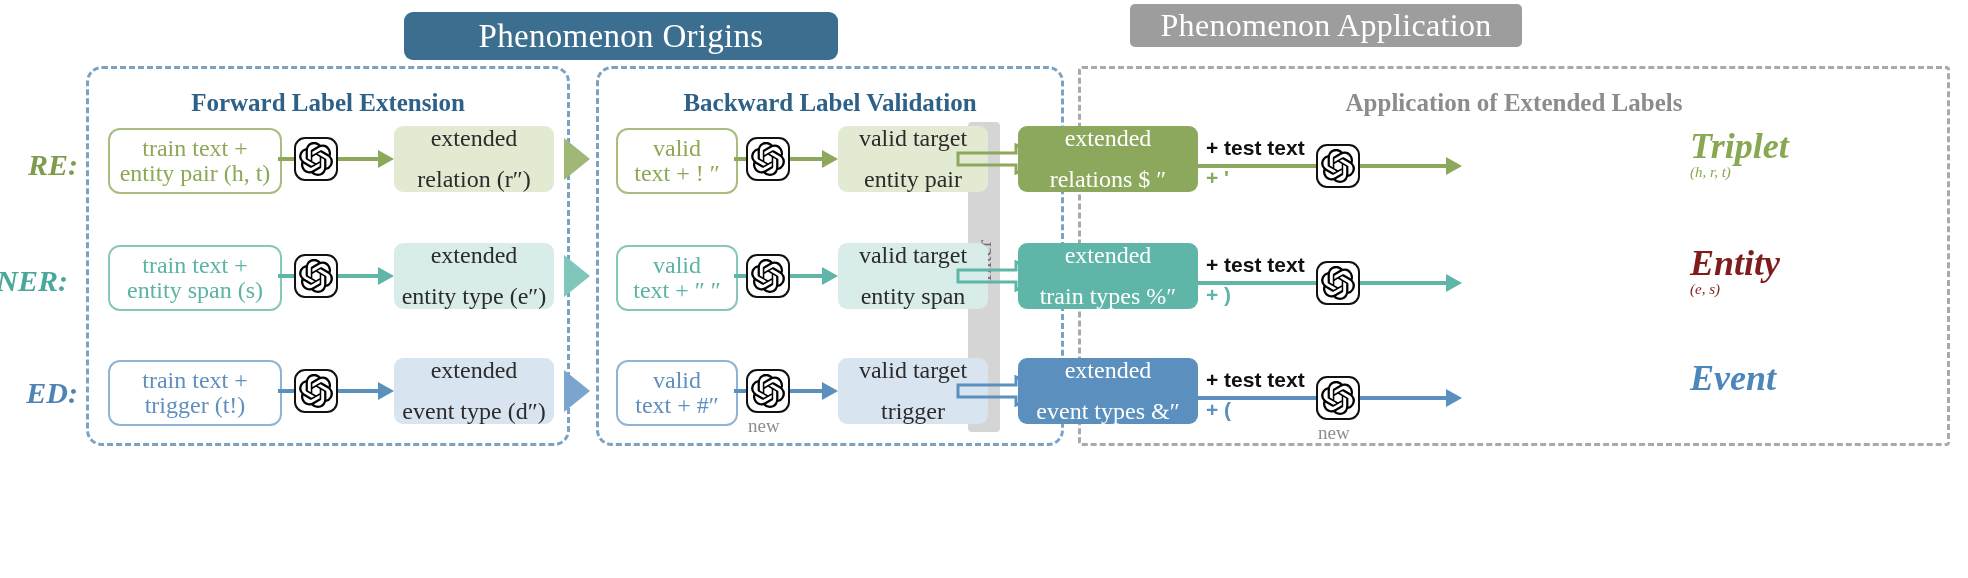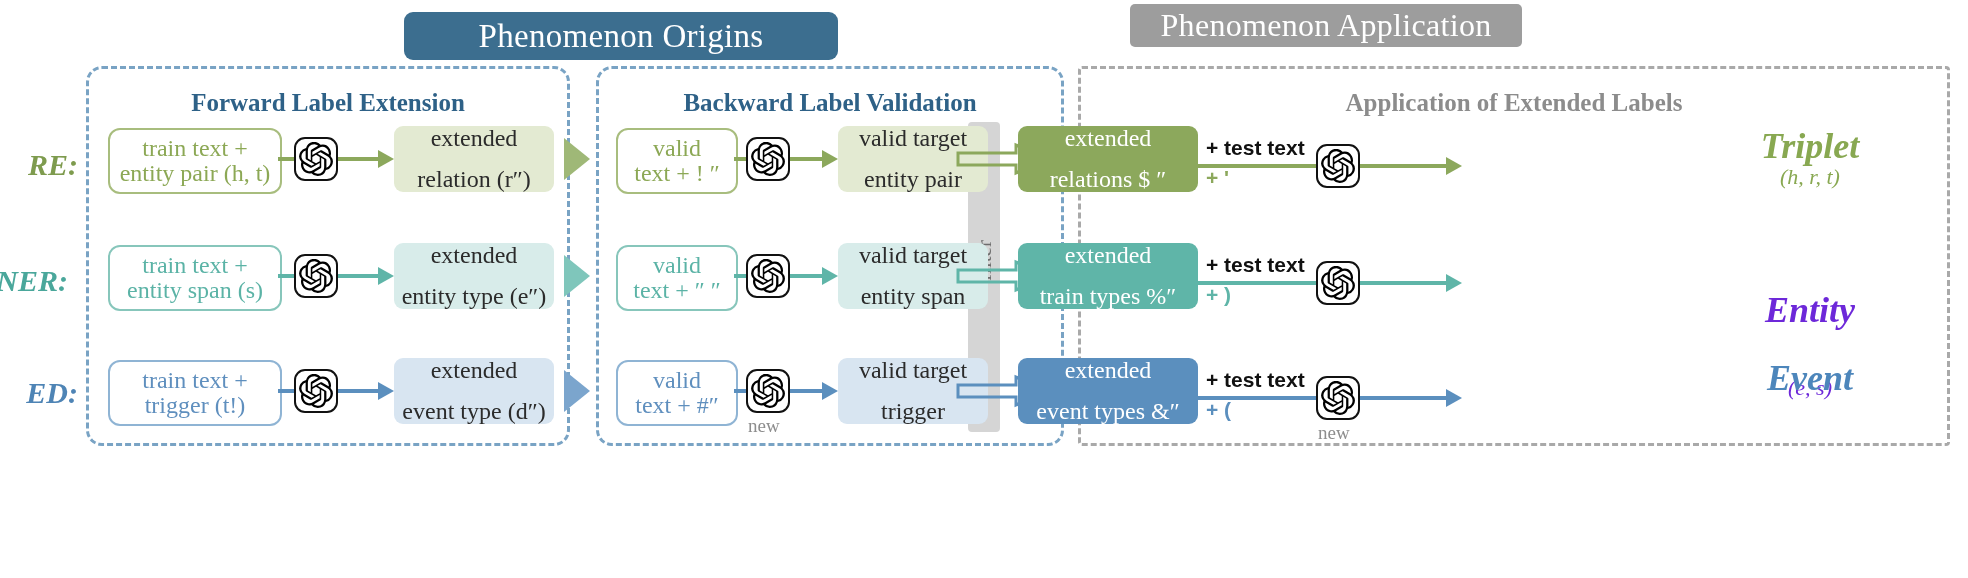--- a/index.html
+++ b/index.html
@@ -83,25 +83,25 @@
 
   
   .plusblock{position:absolute;font-family:"Liberation Sans",sans-serif;font-size:21px;color:#111;
              font-weight:bold;white-space:nowrap;}
   .plus2{position:absolute;font-family:"Liberation Sans",sans-serif;font-size:21px;font-weight:bold;white-space:nowrap;}
   .re  .plus2 .sym{color:#8ca85c;}
   .ner .plus2 .sym{color:#5fb5a8;}
   .ed  .plus2 .sym{color:#5b8fbe;}
 
   
-  .result{position:absolute;text-align:center;font-family:"Liberation Serif",serif;}
+  .result{position:absolute;text-align:left;font-family:"Liberation Serif",serif;}
   .result .big{font-style:italic;font-weight:bold;font-size:36px;line-height:1;}
-  .result .small{font-size:22px;font-style:italic;}
+  .result .small{font-size:15px;font-style:italic;}
   .re  .result .big,.re  .result .small{color:#88a851;}
-  .ner .result .big,.ner .result .small{color:#6d28d9;margin-top:47px;}
+  .ner .result .big,.ner .result .small{color:#7f1d1d;}
   .ed  .result .big,.ed  .result .small{color:#4d86bb;}
 </style>
 </head>
 <body>
 
 <div class="stage">
 
   <div class="banner" id="banner-origins">Phenomenon Origins</div>
   <div class="banner" id="banner-application">Phenomenon Application</div>
 

